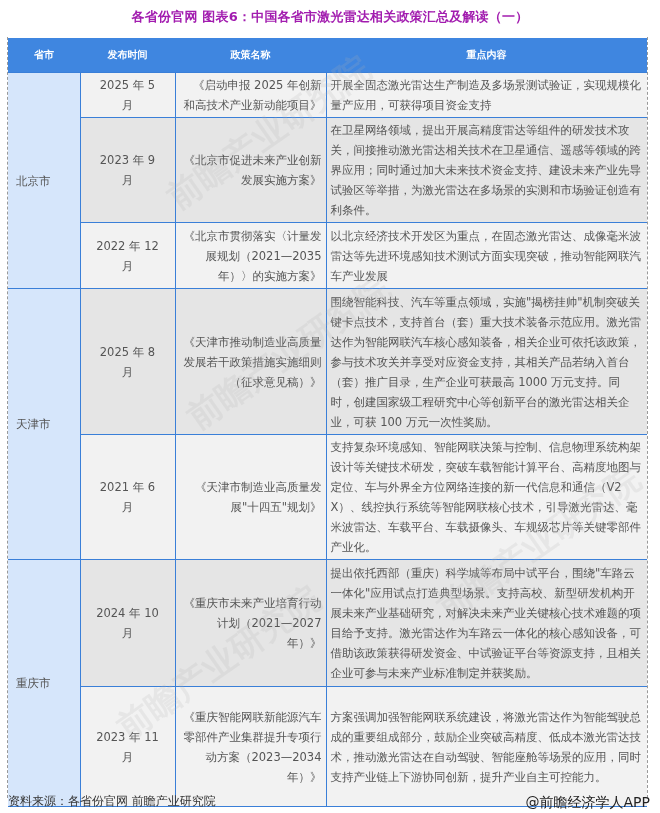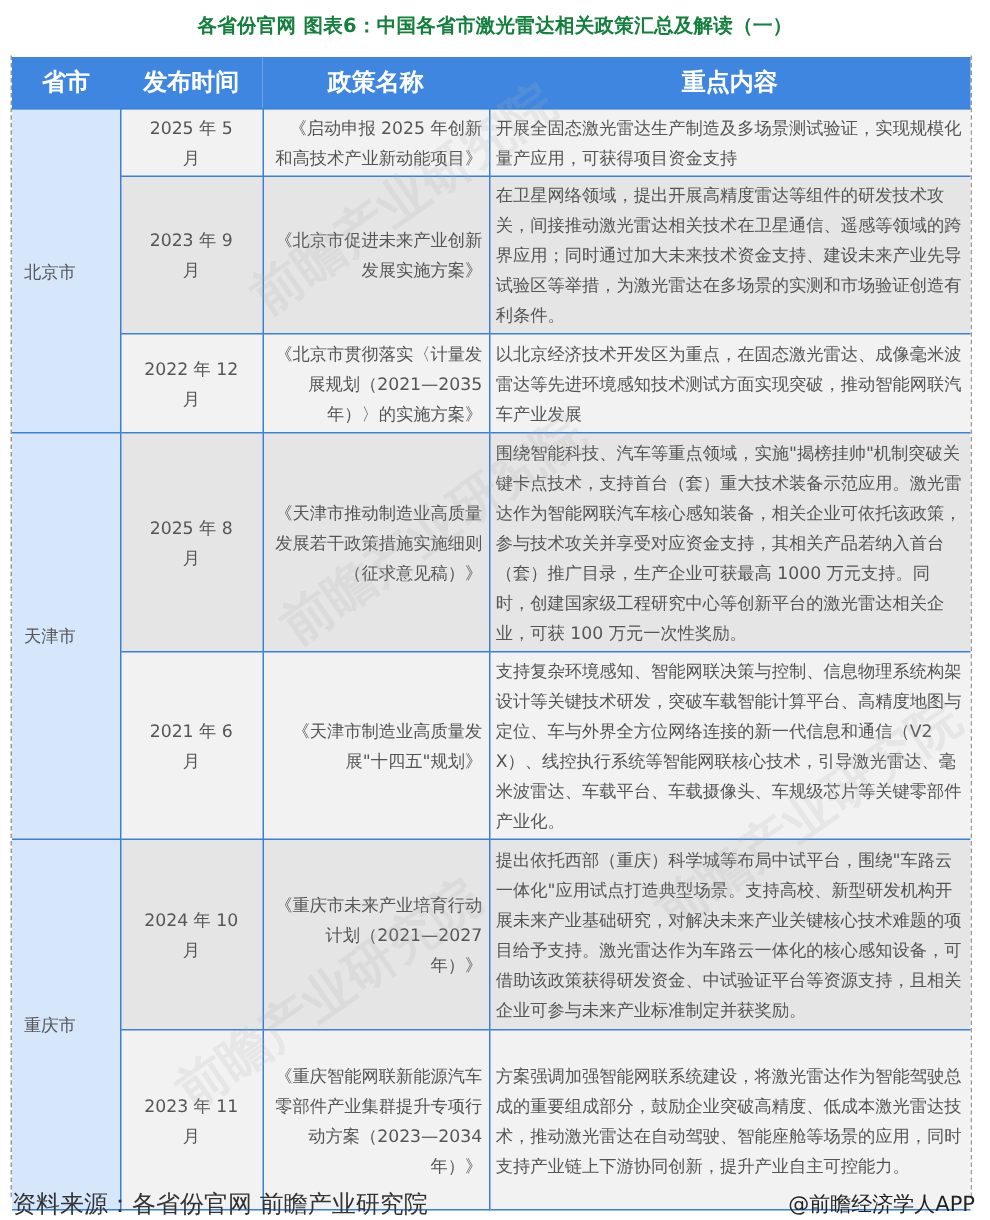--- a/index.html
+++ b/index.html
@@ -1,33 +1,33 @@
 <!DOCTYPE html>
 <html><head>
 <meta charset="utf-8">
 <style>
   html, body { margin:0; padding:0; background:#ffffff; }
   body { width:660px; height:813px; position:relative; overflow:hidden;
          font-family:"DejaVu Sans","Liberation Sans",sans-serif; color:#555555; }
   .title { position:absolute; left:0; top:8px; width:660px; text-align:center;
-           font-size:13px; font-weight:bold; color:#15803d; letter-spacing:0.2px; }
+           font-size:13px; font-weight:bold; color:#a21caf; letter-spacing:0.2px; }
   .frame { position:absolute; left:7px; top:37px; width:641px; height:761px;
            border-left:1px dashed #999999; border-right:1px dashed #999999; box-sizing:border-box; }
   table { position:absolute; left:8px; top:38px; width:639px; border-collapse:collapse; table-layout:fixed; }
-  th { background:#3f86e0; color:#ffffff; font-size:16px; font-weight:bold; height:34px;
+  th { background:#3f86e0; color:#ffffff; font-size:10px; font-weight:bold; height:34px;
        text-align:center; border:none; padding:0; }
   td { border:1px solid #3a7fd8; font-size:11.5px; line-height:20px; color:#555555;
        padding:2px 21px; vertical-align:middle; word-break:break-all; }
   td.prov { background:#d6e6fb; text-align:left; padding-left:8px; border-left:none; }
   td.date { text-align:center; padding:0 15px; }
   td.name { padding:2px 4px 2px 6px;text-align:right; }
   td.content { padding:2px 4px; border-right:none; }
   tr.shade td.date, tr.shade td.name, tr.shade td.content { background:#f2f2f2; }
   tr.plain td.date, tr.plain td.name, tr.plain td.content { background:#e5e5e5; }
-  .footer-left { position:absolute; left:8px; top:793px; font-size:16px; color:#333333; }
+  .footer-left { position:absolute; left:8px; top:793px; font-size:12px; color:#333333; }
   .footer-right { position:absolute; right:10px; top:794px; font-size:14px; color:#222222; }
   .wm { position:absolute; color:rgba(180,180,180,0.18); font-size:34px; font-weight:bold;
         transform:rotate(-35deg); pointer-events:none; white-space:nowrap; }
 </style>
 </head>
 <body>
 
 <div class="title">各省份官网 图表6：中国各省市激光雷达相关政策汇总及解读（一）</div>
 <div class="frame"></div>
 

